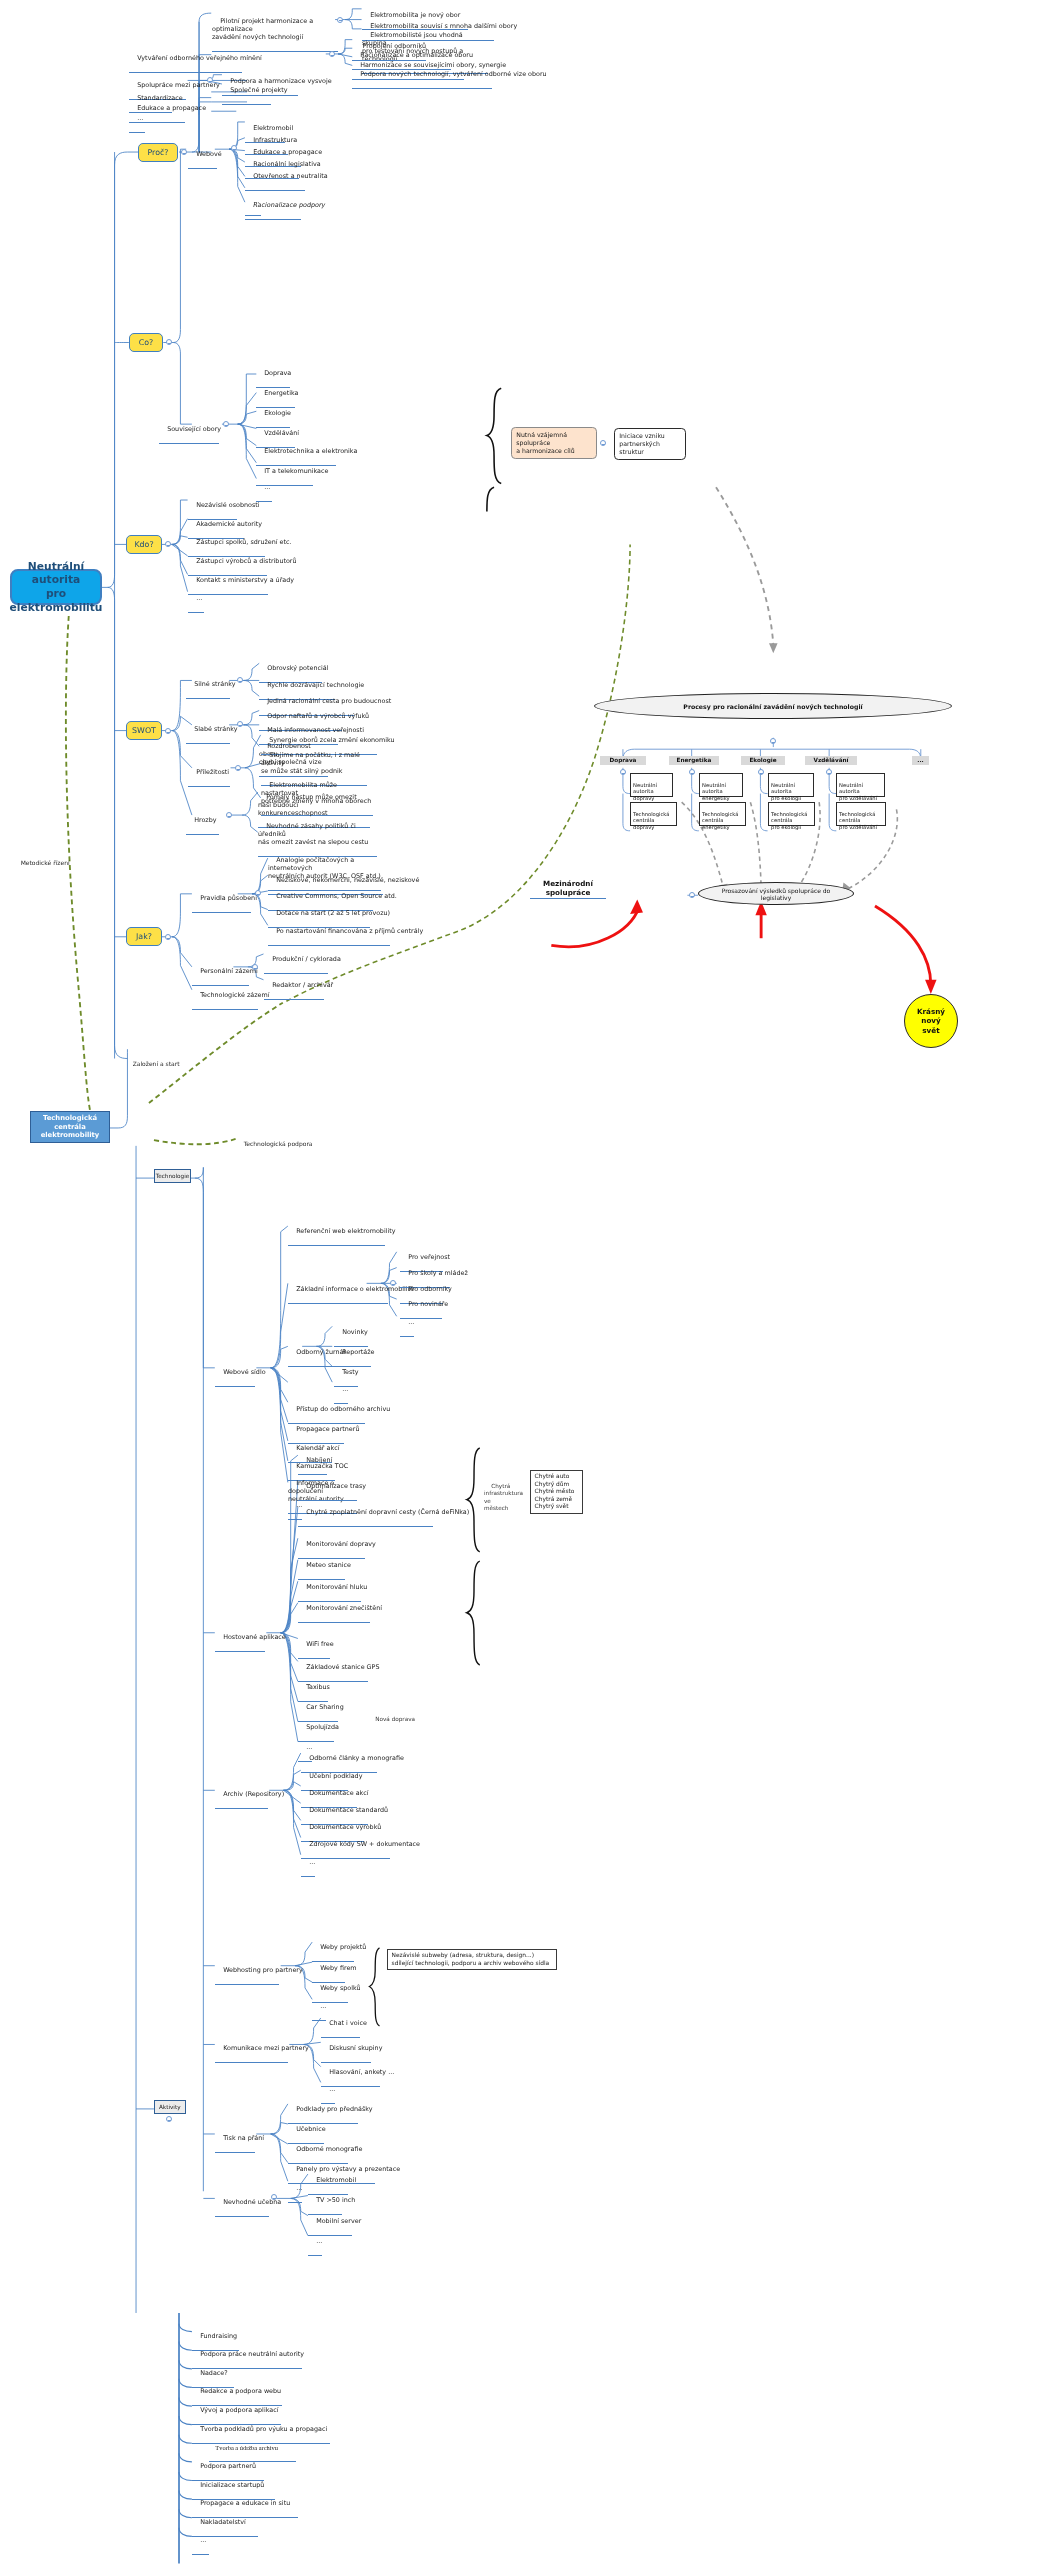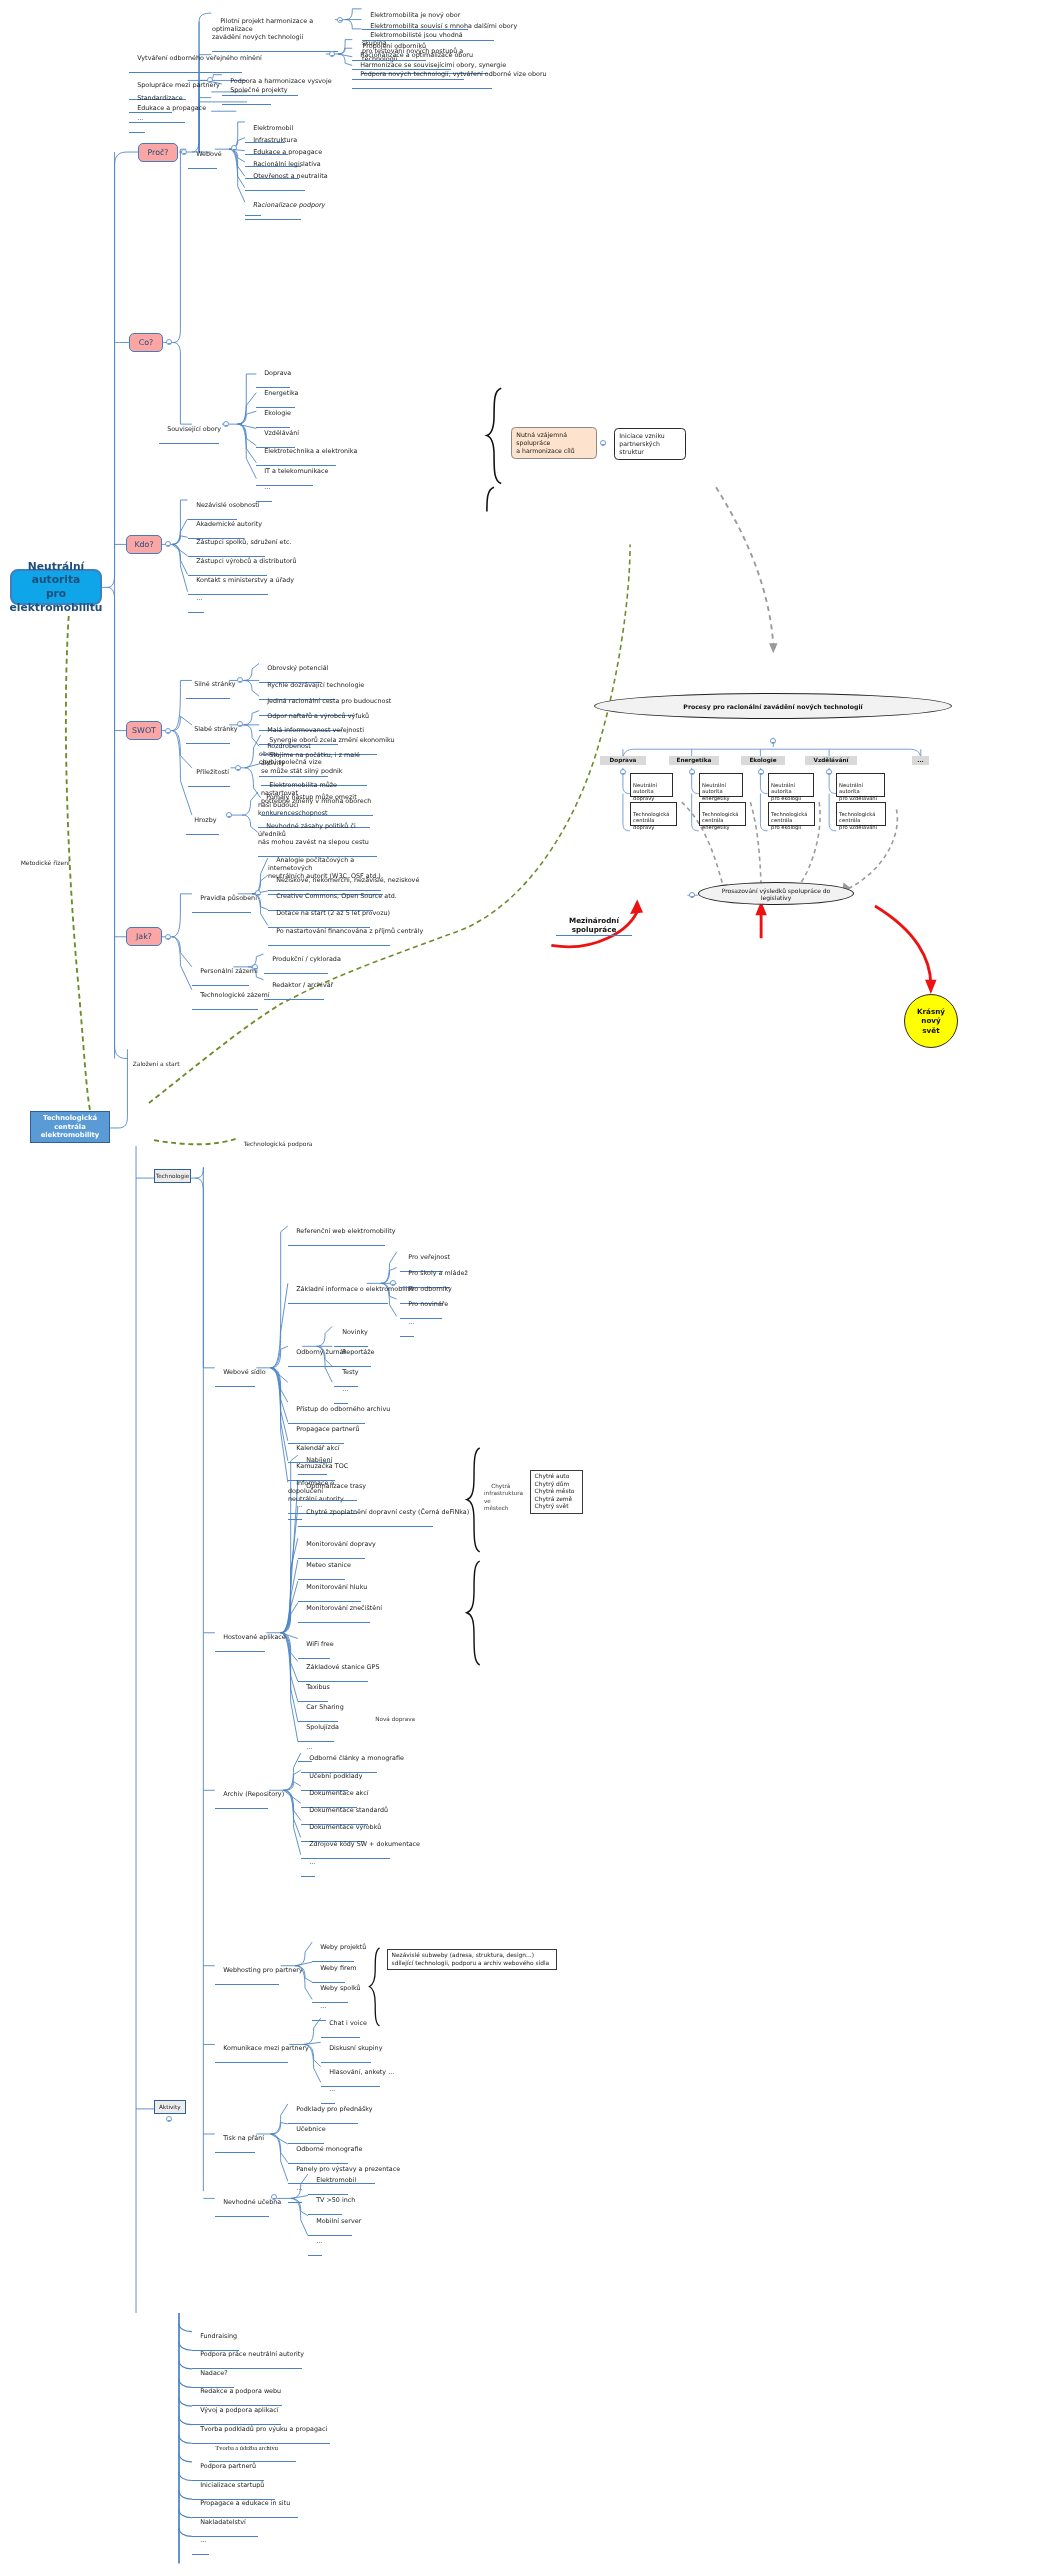--- a/index.html
+++ b/index.html
@@ -21,21 +21,21 @@
     color:#1c1c1c;
     white-space:pre;
     padding-bottom:1.4px;
     border-bottom:1.6px solid #4a82c4;
   }
   .leaf.thin { border-bottom-width:1.4px; }
 
   
   .qnode {
     position:absolute;
-    background:#fca5a5;
+    background:#fde047;
     border:1.4px solid #3f7fc1;
     border-radius:5px;
     color:#1f4e79;
     font-size:7.9px;
     text-align:center;
     display:flex; align-items:center; justify-content:center;
     padding:1.4px 4.3px;
   }
   
   .rootnode {
@@ -714,21 +714,21 @@
   <div class="leaf" style="left:186px; top:809px; width:33px;">
     <span>Hrozby</span>
   </div>
   <div class="minus" style="left:226px; top:812px;"></div>
   <div class="leaf" style="left:258px; top:786px; width:112px;">
     <span style="white-space:pre-line;">Pomalý nástup může omezit
 naši budoucí konkurenceschopnost</span>
   </div>
   <div class="leaf" style="left:258px; top:815px; width:119px;">
     <span style="white-space:pre-line;">Nevhodné zásahy politiků či úředníků
-nás mohou zavést na slepou cestu</span>
+nás omezit zavést na slepou cestu</span>
   </div>
 
   <div class="leaf" style="left:192px; top:887px; width:59px;">
     <span>Pravidla působení</span>
   </div>
   <div class="minus" style="left:255px; top:890px;"></div>
   <div class="leaf" style="left:268px; top:849px; width:113px;">
     <span style="white-space:pre-line;">Analogie počítačových a internetových
 neutrálních autorit (W3C, OSF atd.)</span>
   </div>
@@ -832,21 +832,21 @@
   <div class="smallbox" style="left:836px; top:802px; width:50px; height:24px; white-space:pre-line;">
     <span>Technologická
 centrála
 pro vzdělávání</span>
   </div>
 
   <div class="colhdr" style="left:912px; top:756px; width:17px;">
     <span>...</span>
   </div>
 
-  <div class="bold-label" style="left:556px; top:879px; width:76px;margin-top:37px;">
+  <div class="bold-label" style="left:530px; top:879px; width:76px;">
     <span style="white-space:pre-line;">Mezinárodní
 spolupráce</span>
   </div>
   <div class="minus" style="left:689px; top:892px;"></div>
 
   <div class="ellipse-node reg" style="left:698px; top:882px; width:156px; height:23px;">
     <span>Prosazování výsledků spolupráce do legislativy</span>
   </div>
 
   <div class="yellow-node" style="left:904px; top:994px; width:54px; height:54px;">

